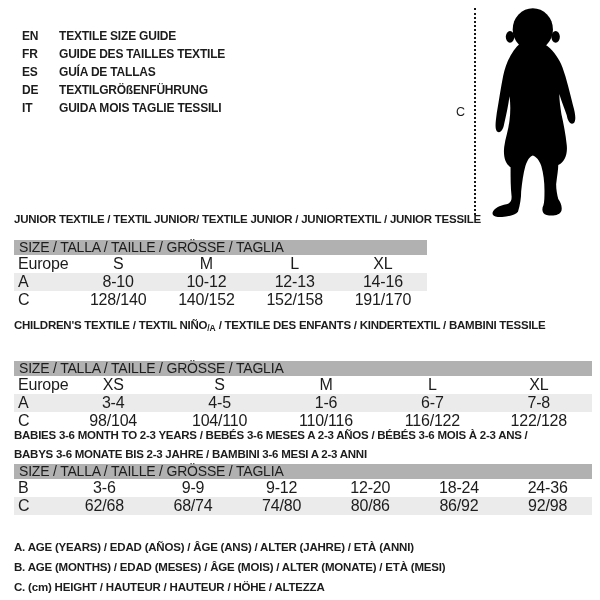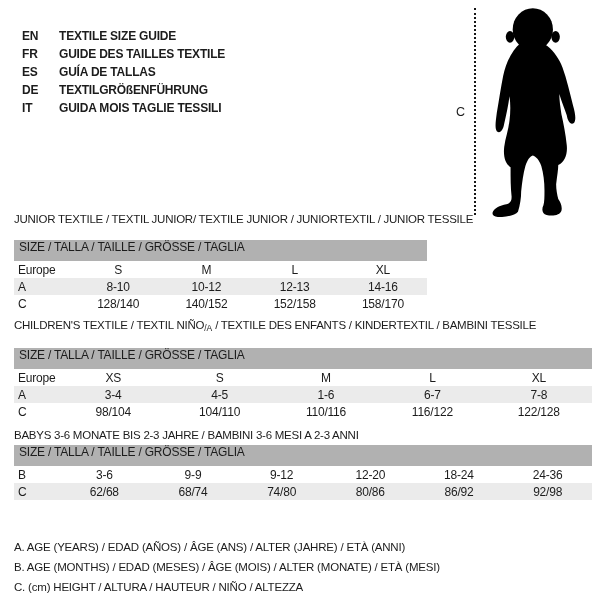--- a/index.html
+++ b/index.html
@@ -17,47 +17,47 @@
   .lang-code{width:37px}
 
   
   .figure{top:5px;left:450px;width:148px;height:218px}
   .meas-line{position:absolute;left:24px;top:3px;height:207px;width:0;border-left:2px dotted #161616}
   .figure-label{position:absolute;left:6px;top:100px;font-size:12.5px;font-weight:400}
   .baby{position:absolute;left:30px;top:0}
 
   
   .sec{left:14px}
-  .sec-title{font-weight:400;font-size:11.5px;letter-spacing:-0.25px;white-space:nowrap;line-height:14px}
+  .sec-title{font-weight:700;font-size:11.5px;letter-spacing:-0.25px;white-space:nowrap;line-height:14px}
   .sec1{top:212px;width:578px}
   .sec1 .sec-title{margin-bottom:14px}
   .sec2{top:318px;width:578px}
-  .sec2 .sec-title{margin-bottom:13px}
+  .sec2 .sec-title{margin-bottom:26px}
   .sec3{top:426px;width:578px}
   .sec3 .sec-title{line-height:19px;margin-bottom:0}
   .sub{font-size:8.5px;vertical-align:-2px;letter-spacing:0}
 
   
   .tbl-head{
     background:var(--header-bg,#b1b1b1);
-    font-size:12px;letter-spacing:-0.2px;
-    height:21px;line-height:15px;padding-left:5px;
+    font-size:14px;letter-spacing:-0.2px;
+    height:15px;line-height:15px;padding-left:5px;
   }
   table{border-collapse:collapse;table-layout:fixed}
-  td{font-size:12px;letter-spacing:-0.2px;height:17px;padding:0;text-align:center;vertical-align:middle}
+  td{font-size:16px;letter-spacing:-0.2px;height:17px;padding:0;text-align:center;vertical-align:middle}
   td.rowlabel{text-align:left;padding-left:4px}
   tr.alt{background:var(--alt-row,#ebebeb)}
   .tbl1, .tbl1 table{width:413px}
   .tbl2, .tbl2 table, .tbl3, .tbl3 table{width:578px}
   .tbl1 td.rowlabel{width:56px}
   .tbl2 td.rowlabel{width:42px}
   .tbl3 td.rowlabel{width:42px}
 
   
-  .footnotes{top:537px;left:14px;font-weight:400;font-size:11.5px;letter-spacing:-0.2px;line-height:20px;white-space:nowrap}
+  .footnotes{top:537px;left:14px;font-weight:700;font-size:11.5px;letter-spacing:-0.2px;line-height:20px;white-space:nowrap}
 </style>
 </head>
 <body style="--header-bg: #b1b1b1; --alt-row: #ebebeb; --text: #1c1c1c;">
 
 <div class="abs langs">
   <div class="lang-row">
     <span class="lang-code">EN</span>
     <span class="lang-label">TEXTILE SIZE GUIDE</span>
   </div>
   <div class="lang-row">
@@ -143,21 +143,21 @@
             <td>8-10</td>
             <td>10-12</td>
             <td>12-13</td>
             <td>14-16</td>
           </tr>
           <tr>
             <td class="rowlabel">C</td>
             <td>128/140</td>
             <td>140/152</td>
             <td>152/158</td>
-            <td>158/170</td>
+            <td>191/170</td>
           </tr>
         </tbody>
       </table>
   </div>
 </section>
 
 <section class="abs sec sec2">
   <div class="sec-title"><span>CHILDREN'S TEXTILE / TEXTIL NIÑO</span><span class="sub">/A</span><span> / TEXTILE DES ENFANTS / KINDERTEXTIL / BAMBINI TESSILE</span></div>
   <div class="tbl2">
     <div class="tbl-head">SIZE / TALLA / TAILLE / GRÖSSE / TAGLIA</div>
@@ -187,20 +187,21 @@
             <td>116/122</td>
             <td>122/128</td>
           </tr>
         </tbody>
       </table>
   </div>
 </section>
 
 <section class="abs sec sec3">
   <div class="sec-title">
+    <div>BABIES 3-6 MONTH TO 2-3 YEARS / BEBÉS 3-6 MESES A 2-3 AÑOS / BÉBÉS 3-6 MOIS À 2-3 ANS /</div>
     <div>BABYS 3-6 MONATE BIS 2-3 JAHRE / BAMBINI 3-6 MESI A 2-3 ANNI</div>
   </div>
   <div class="tbl3">
     <div class="tbl-head">SIZE / TALLA / TAILLE / GRÖSSE / TAGLIA</div>
     <table>
         <tbody>
           <tr>
             <td class="rowlabel">B</td>
             <td>3-6</td>
             <td>9-9</td>
@@ -219,14 +220,14 @@
             <td>92/98</td>
           </tr>
         </tbody>
       </table>
   </div>
 </section>
 
 <div class="abs footnotes">
   <div>A. AGE (YEARS) / EDAD (AÑOS) / ÂGE (ANS) / ALTER (JAHRE) / ETÀ (ANNI)</div>
   <div>B. AGE (MONTHS) / EDAD (MESES) / ÂGE (MOIS) / ALTER (MONATE) / ETÀ (MESI)</div>
-  <div>C. (cm) HEIGHT / ALTURA / HAUTEUR / NIÑO / ALTEZZA</div>
+  <div>C. (cm) HEIGHT / HAUTEUR / HAUTEUR / HÖHE / ALTEZZA</div>
 </div>
 
 </body></html>

